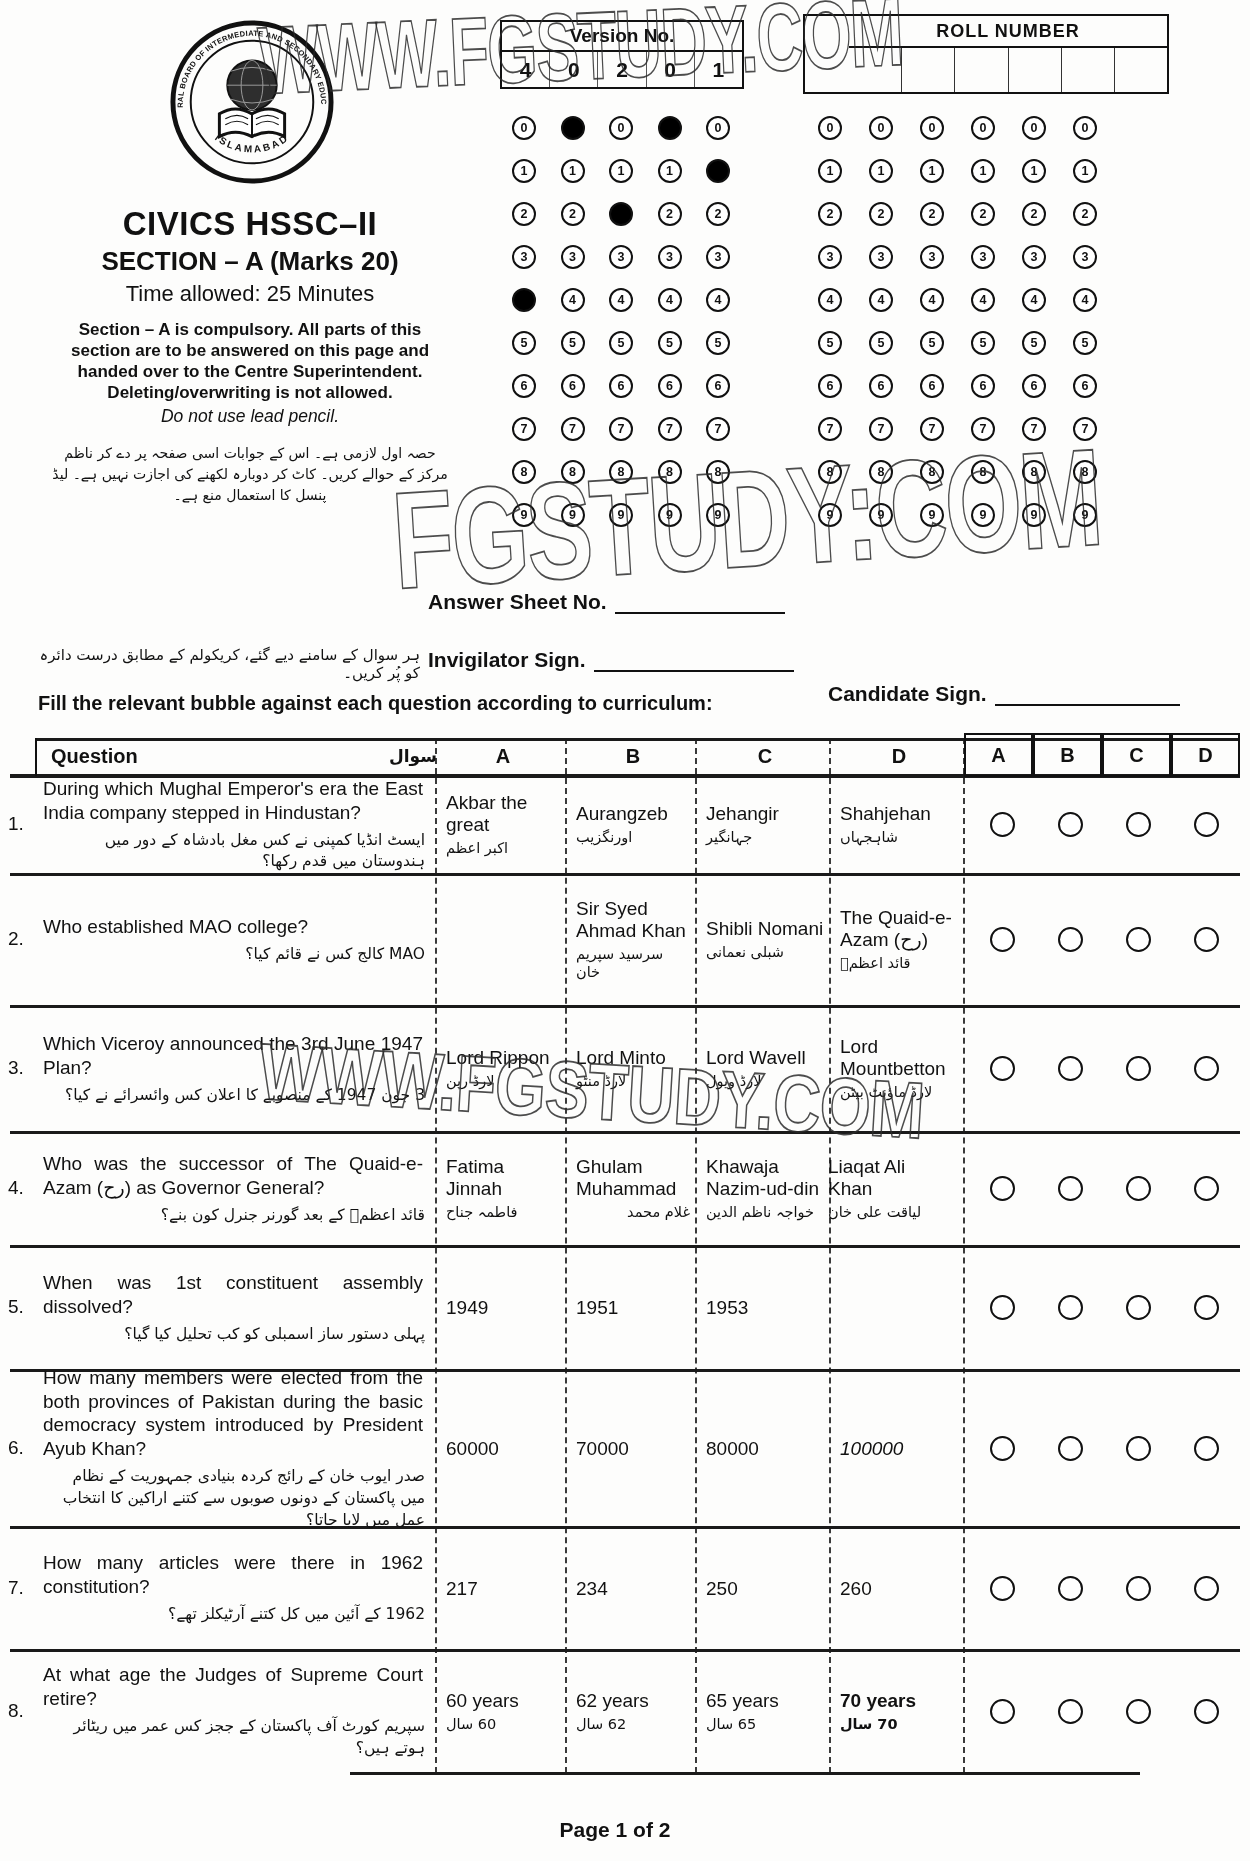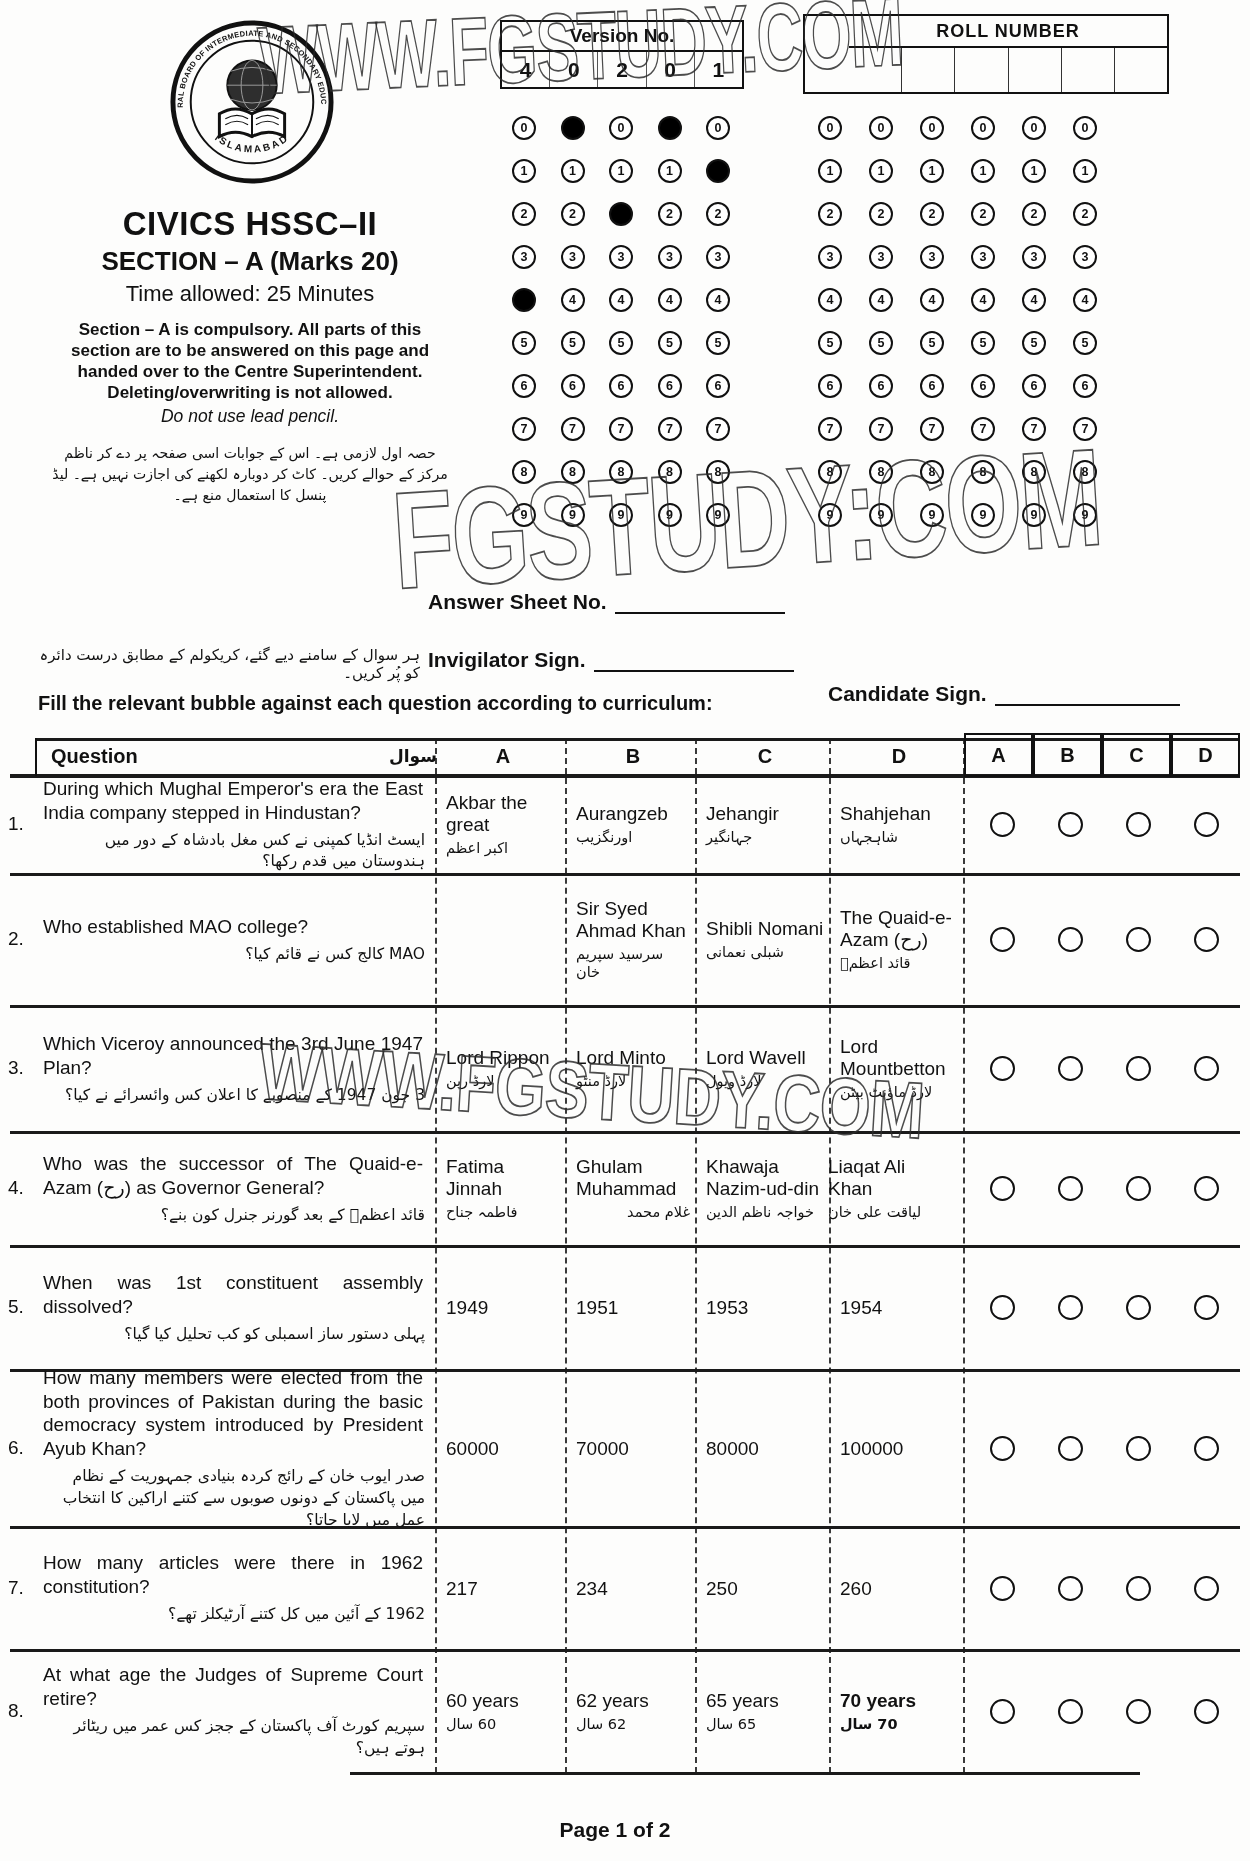--- a/index.html
+++ b/index.html
@@ -380,44 +380,41 @@
         </div>
         <div class="abubble" style="left: 955px; top: 49px;"></div>
         <div class="ocell" style="left: 534px; width: 125px;">
           <div class="oen">1951</div>
         </div>
         <div class="abubble" style="left: 1023px; top: 49px;"></div>
         <div class="ocell" style="left: 664px; width: 129px;">
           <div class="oen">1953</div>
         </div>
         <div class="abubble" style="left: 1091px; top: 49px;"></div>
-        <div class="ocell" style="left: 798px; width: 124px;">
-          <div class="oen">1954</div>
-        </div>
         <div class="abubble" style="left: 1159px; top: 49px;"></div>
       </div>
       <div class="row" style="top: 1370px; height: 157px;">
         <div class="qnum" style="top: 66.5px;">6.</div>
         <div class="qcell">
           <div class="qen">How many members were elected from the both provinces of Pakistan during the basic democracy system introduced by President Ayub Khan?</div>
           <div class="qur urdu">صدر ایوب خان کے رائج کردہ بنیادی جمہوریت کے نظام میں پاکستان کے دونوں صوبوں سے کتنے اراکین کا انتخاب عمل میں لایا جاتا؟</div>
         </div>
         <div class="ocell" style="left: 404px; width: 125px;">
           <div class="oen">60000</div>
         </div>
         <div class="abubble" style="left: 955px; top: 65.5px;"></div>
         <div class="ocell" style="left: 534px; width: 125px;">
           <div class="oen">70000</div>
         </div>
         <div class="abubble" style="left: 1023px; top: 65.5px;"></div>
         <div class="ocell" style="left: 664px; width: 129px;">
           <div class="oen">80000</div>
         </div>
         <div class="abubble" style="left: 1091px; top: 65.5px;"></div>
-        <div class="ocell" style="left: 798px; width: 124px;">
+        <div class="ocell" style="left: 798px; width: 124px; font-style: italic;">
           <div class="oen">100000</div>
         </div>
         <div class="abubble" style="left: 1159px; top: 65.5px;"></div>
       </div>
       <div class="row" style="top: 1527px; height: 123px;">
         <div class="qnum" style="top: 49.5px;">7.</div>
         <div class="qcell">
           <div class="qen">How many articles were there in 1962 constitution?</div>
           <div class="qur urdu">1962 کے آئین میں کل کتنے آرٹیکلز تھے؟</div>
         </div>

